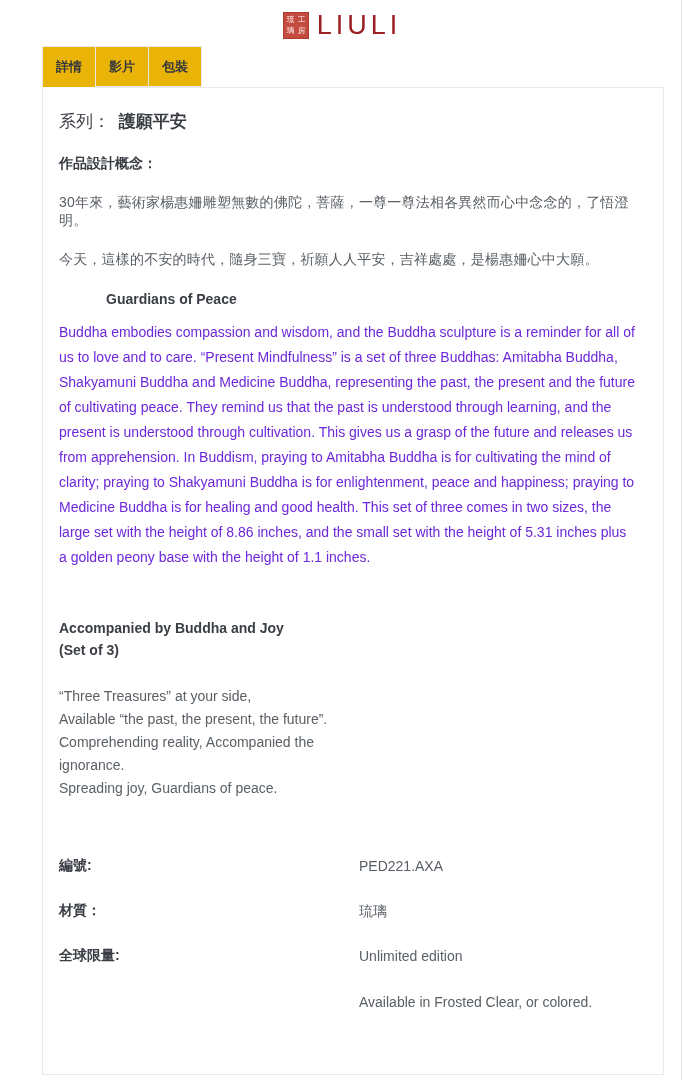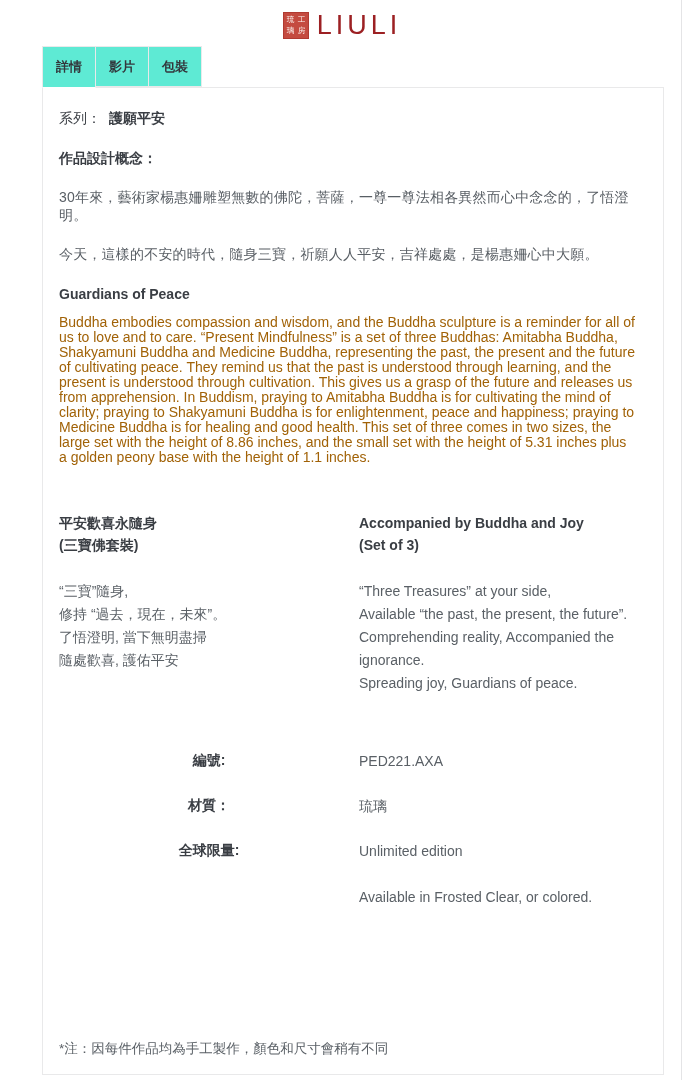--- a/index.html
+++ b/index.html
@@ -11,46 +11,46 @@
   .header { height:46px; display:flex; align-items:center; justify-content:center; gap:8px; padding-top:4px; }
   .seal { width:26px; height:27px; background:#c44b40; border:1px solid #b03a31;
           display:grid; grid-template-columns:1fr 1fr; align-items:center; justify-items:center;
           padding:1px; }
   .seal span { color:#fdf4f0; font-size:9px; line-height:11px; transform:scale(.85); }
   .brand { font-size:27px; letter-spacing:4px; color:#9c2023; font-weight:400; }
 
   
   .tabs { display:flex; margin-left:42px; position:relative; z-index:2; }
   .tab { min-width:48px; height:41px; padding:16px 13px; display:flex; align-items:center; justify-content:center;
-         font-size:13px; font-weight:700; color:#33373c; background:#5eead4;
+         font-size:13px; font-weight:700; color:#33373c; background:#eab308;
          border:1px solid #e9e9ea; border-left:none; cursor:pointer; }
   .tab:first-child { border-left:1px solid #e9e9ea; }
   .tab.active { border-bottom:1px solid #ffffff; margin-bottom:-1px; height:42px; }
 
   
   .panel { position:absolute; left:42px; top:87px; width:622px; height:988px; background:#fff;
            border:1px solid #e9e9ea; padding:20px 30px 0 16px; }
 
-  .series-line { font-size:14px; color:#3a3e44; margin-top:2px; }
+  .series-line { font-size:17px; color:#3a3e44; margin-top:2px; }
   .series-line .lbl { font-weight:400; }
   .series-line .val { font-weight:700; margin-left:4px; }
   .concept { font-size:14px; font-weight:700; color:#3a3e44; margin-top:22px; }
   .zh-para { font-size:14px; color:#585e64; margin-top:21px; letter-spacing:.2px; }
-  .en-head { font-size:14px; font-weight:700; color:#3a3e44; margin-top:22px; }
-  .en-para { font-size:14px; color:#a16207; line-height:15px; margin-top:13px; width:578px; }
+  .en-head { font-size:14px; font-weight:700; color:#3a3e44; margin-top:22px;margin-left:47px; }
+  .en-para { font-size:14px; color:#6d28d9; line-height:25px; margin-top:13px; width:578px; }
 
   .two-col { display:flex; margin-top:47px; }
   .col-left { width:300px; flex:0 0 300px; }
   .col-right { width:292px; }
   .poem-title { font-size:14px; font-weight:700; color:#3a3e44; line-height:22px; }
   .poem-body { margin-top:24px; font-size:14px; color:#5a6066; line-height:23px; }
 
   .specs { margin-top:56px; }
   .spec-row { display:flex; margin-bottom:24px; }
-  .spec-label { width:300px; flex:0 0 300px; font-size:14px; font-weight:700; color:#3a3e44; line-height:18px;text-align:center; }
+  .spec-label { width:300px; flex:0 0 300px; font-size:14px; font-weight:700; color:#3a3e44; line-height:18px; }
   .spec-value { width:292px; font-size:14px; color:#5a6066; line-height:21px; }
   .spec-value.bold { font-weight:700; color:#3a3e44; }
   .spec-value .second { display:block; margin-top:25px; }
 
   .footnote { position:absolute; left:16px; bottom:16px; font-size:13.5px; color:#5a6066; }
 
   .right-divider { position:absolute; top:0; right:2px; width:1px; height:1080px; background:#e4e4e6; }
 </style>
 </head>
 <body>
@@ -82,32 +82,20 @@
 
     <div class="concept">作品設計概念：</div>
 
     <div class="zh-para">30年來，藝術家楊惠姍雕塑無數的佛陀，菩薩，一尊一尊法相各異然而心中念念的，了悟澄明。</div>
     <div class="zh-para">今天，這樣的不安的時代，隨身三寶，祈願人人平安，吉祥處處，是楊惠姍心中大願。</div>
 
     <div class="en-head">Guardians of Peace</div>
     <div class="en-para">Buddha embodies compassion and wisdom, and the Buddha sculpture is a reminder for all of us to love and to care. “Present Mindfulness” is a set of three Buddhas: Amitabha Buddha, Shakyamuni Buddha and Medicine Buddha, representing the past, the present and the future of cultivating peace. They remind us that the past is understood through learning, and the present is understood through cultivation. This gives us a grasp of the future and releases us from apprehension. In Buddism, praying to Amitabha Buddha is for cultivating the mind of clarity; praying to Shakyamuni Buddha is for enlightenment, peace and happiness; praying to Medicine Buddha is for healing and good health. This set of three comes in two sizes, the large set with the height of 8.86 inches, and the small set with the height of 5.31 inches plus a golden peony base with the height of 1.1 inches.</div>
 
     <div class="two-col">
-      <div class="col-left">
-        <div class="poem-title">
-          <div>平安歡喜永隨身</div>
-          <div>(三寶佛套裝)</div>
-        </div>
-        <div class="poem-body">
-          <div>“三寶”隨身,</div>
-          <div>修持 “過去，現在，未來”。</div>
-          <div>了悟澄明, 當下無明盡掃</div>
-          <div>隨處歡喜, 護佑平安</div>
-        </div>
-      </div>
       <div class="col-right">
         <div class="poem-title">
           <div>Accompanied by Buddha and Joy</div>
           <div>(Set of 3)</div>
         </div>
         <div class="poem-body">
           <div>“Three Treasures” at your side,</div>
           <div>Available “the past, the present, the future”.</div>
           <div>Comprehending reality, Accompanied the ignorance.</div>
           <div>Spreading joy, Guardians of peace.</div>
@@ -127,17 +115,16 @@
       <div class="spec-row">
         <div class="spec-label">全球限量:</div>
         <div class="spec-value">
           <span>Unlimited edition</span>
           <span class="second">Available in Frosted Clear, or colored.</span>
         </div>
       </div>
 
     </div>
 
-    <div class="footnote">*注：因每件作品均為手工製作，顏色和尺寸會稍有不同</div>
   </div>
 
   <div class="right-divider"></div>
 </div>
 
 </body></html>

